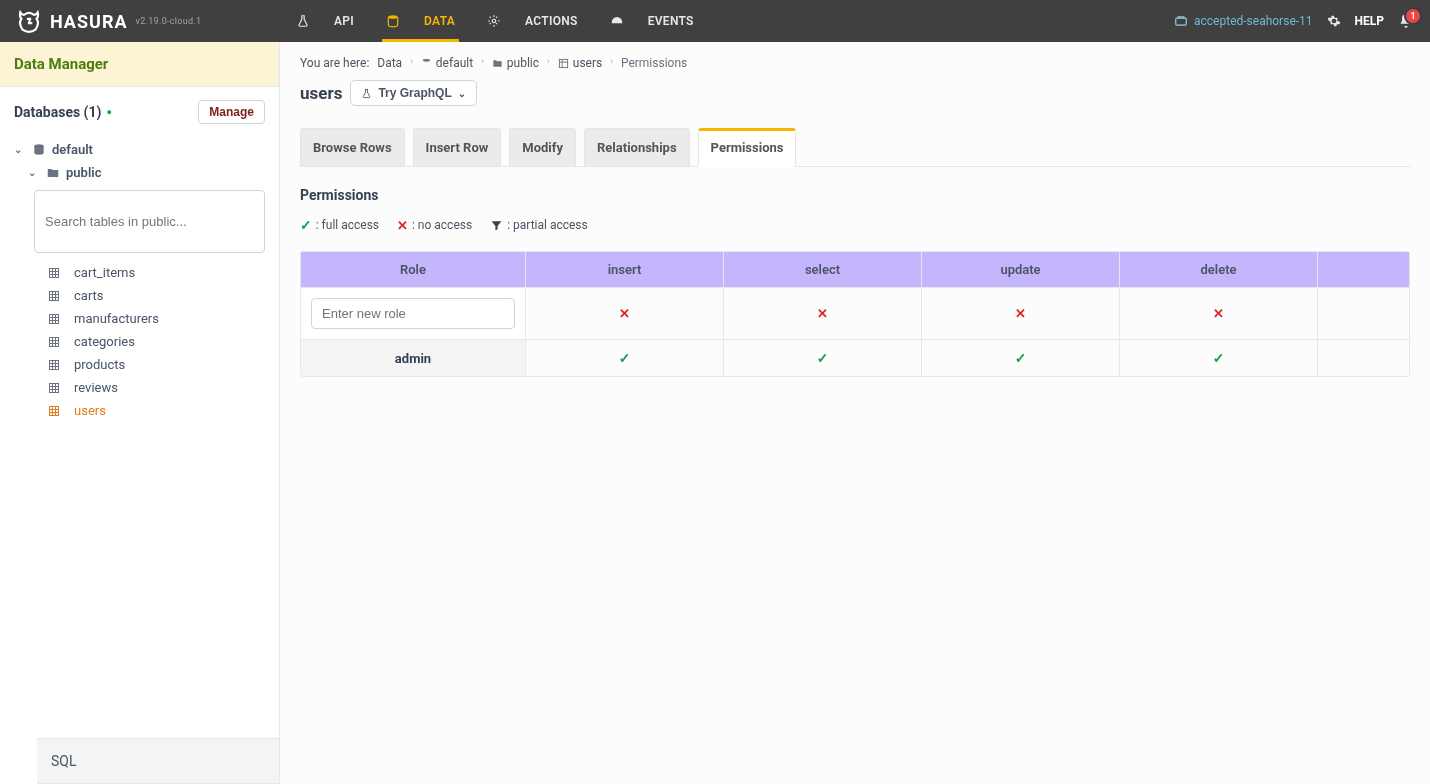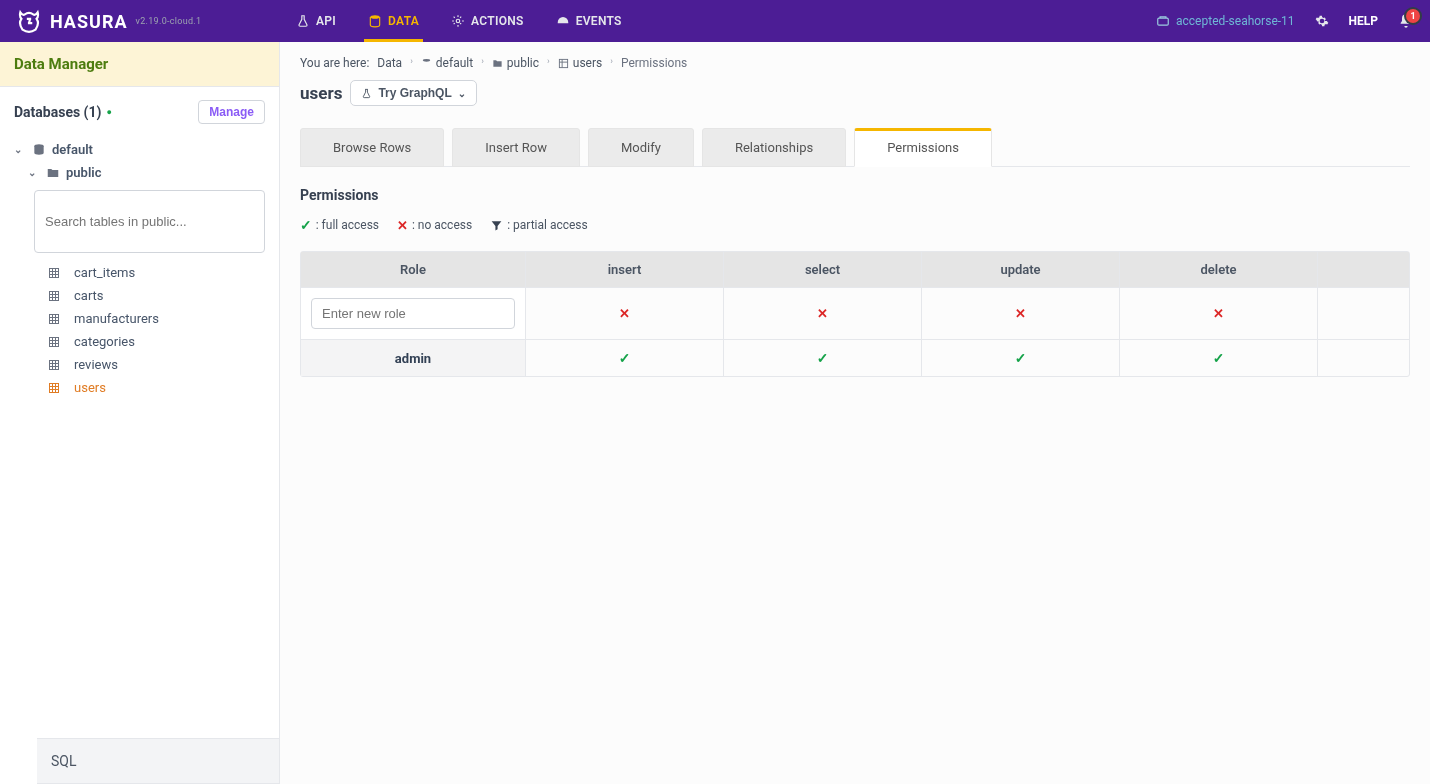--- a/index.html
+++ b/index.html
@@ -1,42 +1,42 @@
 <!DOCTYPE html>
 <html><head>
 <meta charset="utf-8">
 <style>
 * { box-sizing: border-box; margin: 0; padding: 0; }
 body { font-family: -apple-system, BlinkMacSystemFont, "Segoe UI", Roboto, sans-serif; font-size: 13px; color: #334155; background: #fff; width: 1430px; height: 784px; overflow: hidden; }
 
 
-.topnav { height: 42px; background: #4c1d95; display: flex; align-items: center; padding: 0 16px; }
+.topnav { height: 42px; background: #404040; display: flex; align-items: center; padding: 0 16px; }
 .logo-block { display: flex; align-items: center; gap: 8px; width: 264px; }
 .logo-text { color: #fff; font-weight: 700; font-size: 18px; letter-spacing: 1px; }
 .version { color: #9ca3af; font-size: 9px; letter-spacing: 0.3px; }
 .nav-tabs { display: flex; height: 100%; }
-.nav-tab { display: flex; align-items: center; gap: 6px; padding: 0 16px; color: #e5e7eb; font-weight: 600; font-size: 12px; letter-spacing: 0.3px; cursor: pointer; position: relative; }
+.nav-tab { display: flex; align-items: center; gap: 24px; padding: 0 16px; color: #e5e7eb; font-weight: 600; font-size: 12px; letter-spacing: 0.3px; cursor: pointer; position: relative; }
 .nav-tab.active { color: #f5b600; }
 .nav-tab.active::after { content: ""; position: absolute; bottom: 0; left: 12px; right: 12px; height: 3px; background: #f5b600; }
-.nav-right { margin-left: auto; display: flex; align-items: center; gap: 20px; }
+.nav-right { margin-left: auto; display: flex; align-items: center; gap: 14px; }
 .project { display: flex; align-items: center; gap: 6px; color: #6fb7d6; font-size: 12px; }
 .gear { color: #e5e7eb; cursor: pointer; }
 .help { color: #fff; font-weight: 700; font-size: 12px; cursor: pointer; }
 .bell { position: relative; cursor: pointer; }
 .badge { position: absolute; top: -4px; right: -6px; background: #ef4444; color: #fff; font-size: 9px; font-weight: 700; border-radius: 8px; min-width: 14px; height: 14px; display: flex; align-items: center; justify-content: center; padding: 0 3px; box-shadow: 0 0 0 2px #333d47; }
 
 .layout { display: flex; height: calc(784px - 42px); }
 
 
 .sidebar { width: 280px; background: #fff; border-right: 1px solid #e5e7eb; display: flex; flex-direction: column; }
 .sidebar-header { background: #fdf4d6; padding: 13px 14px; font-weight: 700; font-size: 15px; color: #4d7c0f; border-bottom: 1px solid #e5e7eb; }
 .db-row { display: flex; align-items: center; justify-content: space-between; padding: 13px 14px 10px; }
 .db-label { font-weight: 700; font-size: 14px; color: #374151; display: flex; align-items: center; gap: 5px; }
 .green-dot { color: #16a34a; font-size: 9px; }
-.manage-btn { background: #fff; border: 1px solid #d1d5db; border-radius: 4px; padding: 4px 10px; font-size: 12px; font-weight: 600; color: #8b5cf6; cursor: pointer; }
+.manage-btn { background: #fff; border: 1px solid #d1d5db; border-radius: 4px; padding: 4px 10px; font-size: 12px; font-weight: 600; color: #7f1d1d; cursor: pointer; }
 
 .tree { padding: 4px 14px; }
 .tree-node { display: flex; align-items: center; gap: 6px; padding: 4px 0; font-weight: 600; color: #475569; font-size: 13px; cursor: pointer; }
 .tree-node .chev { color: #6b7280; font-size: 10px; width: 12px; }
 .tree-node.indent1 { padding-left: 14px; }
 .search-wrap { padding: 6px 0 8px 20px; }
 .search-input { width: 100%; border: 1px solid #d1d5db; border-radius: 4px; padding: 23px 10px; font-size: 13px; color: #6b7280; }
 .table-list { padding-left: 34px; }
 .table-item { display: flex; align-items: center; gap: 14px; padding: 4px 0; color: #475569; font-size: 13px; cursor: pointer; }
 .table-item.active { color: #e07c24; }
@@ -49,34 +49,34 @@
 .breadcrumb { display: flex; gap: 8px; font-size: 12px; color: #4b5563; flex-wrap: wrap; }
 .breadcrumb .sep { color: #9ca3af; font-size: 9px; }
 .crumb { display: flex; align-items: center; gap: 4px; cursor: pointer; }
 .crumb-current { color: #6b7280; }
 
 .title-row { display: flex; align-items: center; gap: 8px; margin-top: 10px; }
 .page-title { font-size: 17px; font-weight: 700; color: #374151; }
 .try-btn { border: 1px solid #d1d5db; border-radius: 5px; background: #fff; padding: 5px 10px; font-size: 12px; font-weight: 600; color: #4b5563; display: flex; align-items: center; gap: 6px; cursor: pointer; }
 
 .subtabs { display: flex; gap: 8px; margin-top: 22px; }
-.subtab { background: #ebebeb; border: 1px solid #e5e5e5; border-radius: 3px 3px 0 0; padding: 11px 32px; font-weight: 400; font-size: 13px; color: #555; cursor: pointer; }
+.subtab { background: #ebebeb; border: 1px solid #e5e5e5; border-radius: 3px 3px 0 0; padding: 11px 12px; font-weight: 700; font-size: 13px; color: #555; cursor: pointer; }
 .subtab.active { background: #fff; border-top: 3px solid #f5b600; border-bottom-color: #fff; position: relative; z-index: 1; padding-top: 9px; }
 .tab-underline { height: 1px; background: #e5e7eb; margin-top: -1px; }
 
 .section-title { font-weight: 700; margin-top: 20px; font-size: 14px; color: #374151; }
 
 .legend { display: flex; gap: 18px; margin-top: 14px; font-size: 12px; color: #4b5563; align-items: center; }
 .legend-item { display: flex; align-items: center; gap: 4px; }
 .ico-check { color: #16a34a; font-weight: bold; font-size: 14px; }
 .ico-x { color: #dc2626; font-weight: bold; font-size: 13px; }
 .ico-filter { color: #374151; font-size: 13px; }
 
 .perm-table { border: 1px solid #e5e7eb; border-radius: 3px; margin-top: 18px; width: 100%; border-collapse: separate; border-spacing: 0; }
-.perm-table th { background: #e5e5e5; font-weight: 600; font-size: 13px; color: #4b5563; padding: 10px; border-right: 1px solid #e5e7eb; border-bottom: 1px solid #e5e7eb; }
+.perm-table th { background: #c4b5fd; font-weight: 600; font-size: 13px; color: #4b5563; padding: 10px; border-right: 1px solid #e5e7eb; border-bottom: 1px solid #e5e7eb; }
 .perm-table td { padding: 10px; border-right: 1px solid #e5e7eb; border-bottom: 1px solid #e5e7eb; text-align: center; font-size: 13px; }
 .perm-table th:last-child, .perm-table td:last-child { border-right: none; }
 .perm-table tr:last-child td { border-bottom: none; }
 .role-col { width: 225px; font-weight: 700; background: #f4f4f5; }
 .action-col { width: 198px; }
 .role-input { width: 100%; border: 1px solid #d1d5db; border-radius: 4px; padding: 7px 10px; font-size: 13px; }
 
 svg { display: block; }
 .icon-sm { width: 14px; height: 14px; }
 </style>
@@ -217,20 +217,29 @@
             <span>manufacturers</span>
           </div>
           <div class="table-item">
             <span class="table-icon">
               <svg width="12" height="12" viewBox="0 0 24 24" fill="none" stroke="#6b7280" stroke-width="2">
                 <rect x="3" y="3" width="18" height="18"></rect>
                 <path d="M3 9h18M3 15h18M9 3v18M15 3v18"></path>
               </svg>
             </span>
             <span>categories</span>
+          </div>
+          <div class="table-item">
+            <span class="table-icon">
+              <svg width="12" height="12" viewBox="0 0 24 24" fill="none" stroke="#6b7280" stroke-width="2">
+                <rect x="3" y="3" width="18" height="18"></rect>
+                <path d="M3 9h18M3 15h18M9 3v18M15 3v18"></path>
+              </svg>
+            </span>
+            <span>products</span>
           </div>
           <div class="table-item">
             <span class="table-icon">
               <svg width="12" height="12" viewBox="0 0 24 24" fill="none" stroke="#6b7280" stroke-width="2">
                 <rect x="3" y="3" width="18" height="18"></rect>
                 <path d="M3 9h18M3 15h18M9 3v18M15 3v18"></path>
               </svg>
             </span>
             <span>reviews</span>
           </div>

